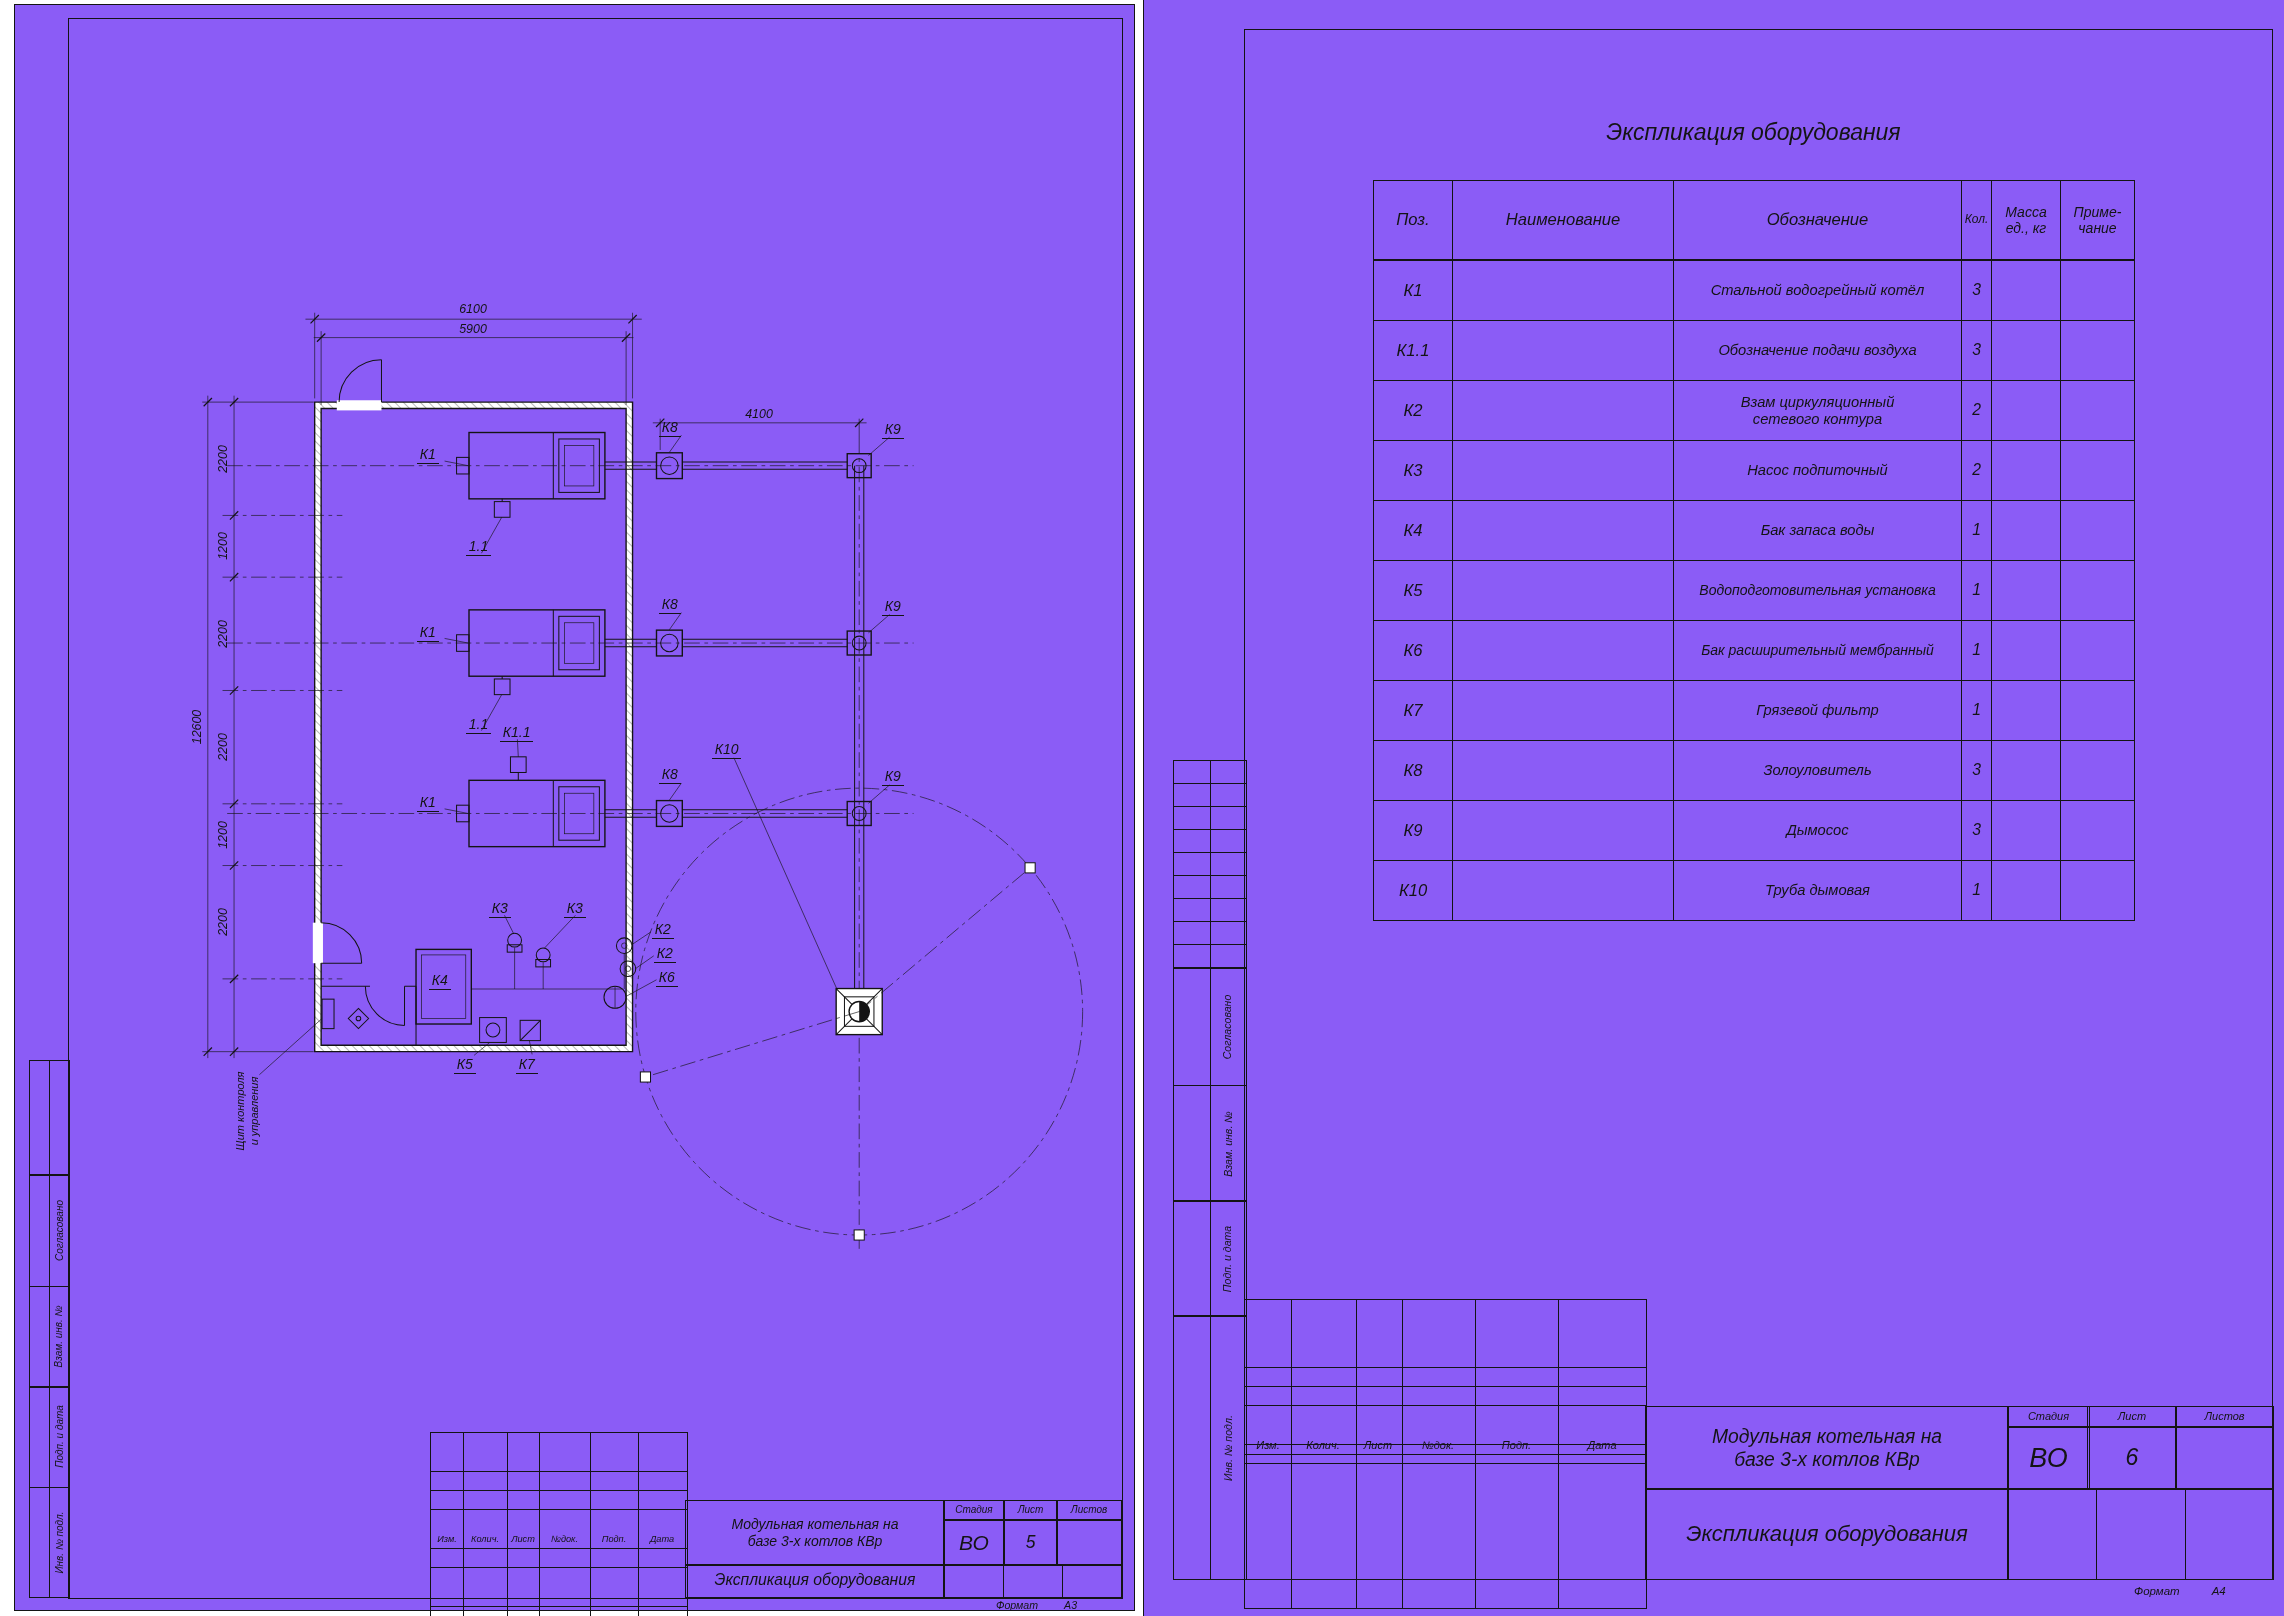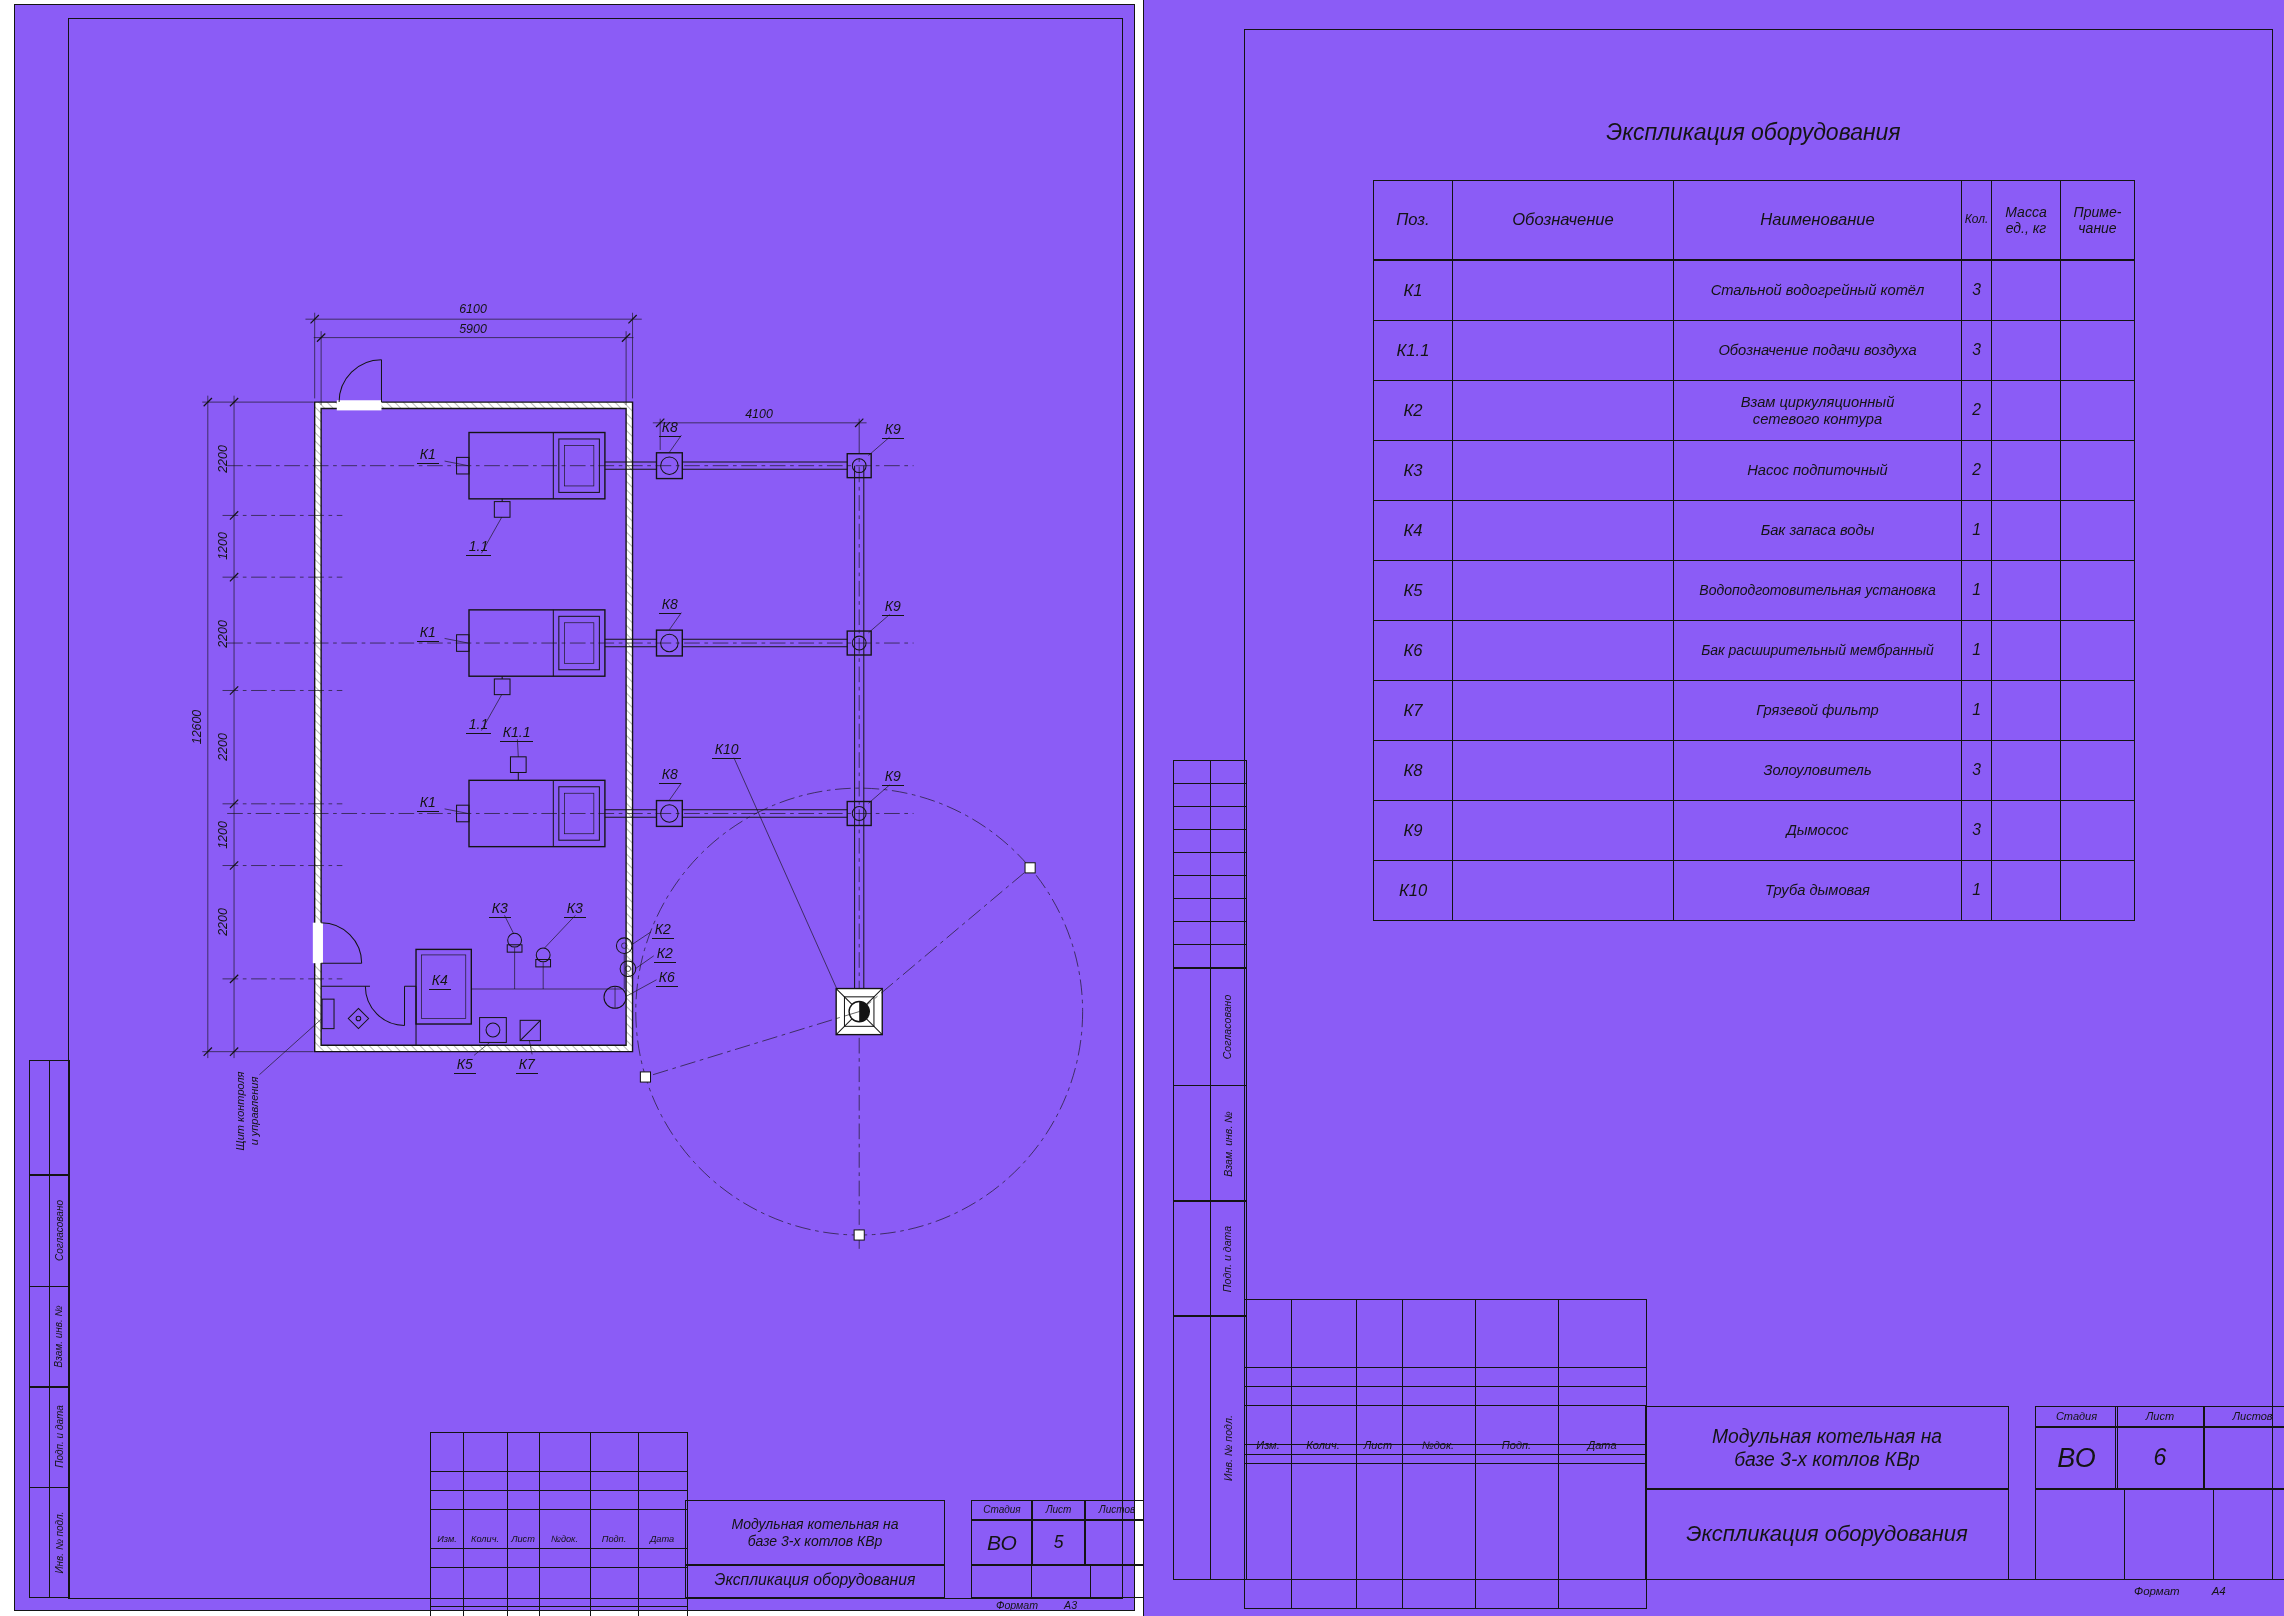--- a/index.html
+++ b/index.html
@@ -22,21 +22,21 @@
   .mbox{position:absolute;border:0.9px solid var(--ink);display:flex;align-items:center;justify-content:center;overflow:visible;}
   .mbox .rot{transform:rotate(-90deg);white-space:nowrap;font:italic 10px "Liberation Sans",sans-serif;position:relative;}
   .vl{position:absolute;top:0;bottom:0;width:0.7px;background:var(--ink);}
   .rows42{background-image:repeating-linear-gradient(to bottom,transparent 0,transparent 18.6px,var(--ink) 18.6px,var(--ink) 19.3px);}
   .rows50{background-image:repeating-linear-gradient(to bottom,transparent 0,transparent 22px,var(--ink) 22px,var(--ink) 23px);}
   .rows55{background-image:repeating-linear-gradient(to bottom,transparent 0,transparent 24.6px,var(--ink) 24.6px,var(--ink) 25px);}
   .revrow{position:absolute;left:0;right:0;display:grid;align-items:center;}
   .revrow span{display:flex;align-items:center;justify-content:center;font-style:italic;height:100%;}
   .tcell{position:absolute;border:1.2px solid var(--ink);display:flex;flex-direction:column;align-items:center;justify-content:center;
          font-style:italic;text-align:center;line-height:1.2;}
-  .tcell.thin{border-width:0.9px;margin-left:28px;}
+  .tcell.thin{border-width:0.9px;}
   .fmt{position:absolute;display:flex;font-style:italic;}
   
   .spec{position:absolute;border:1.4px solid var(--ink);}
   .srow{display:grid;grid-template-columns:78px 221px 288px 30px 69px 74px;border-top:0.7px solid var(--ink);}
   .spec .srow:first-child{border-top:none;border-bottom:0.5px solid var(--ink);}
   .sc{border-left:0.7px solid var(--ink);display:flex;flex-direction:column;align-items:center;justify-content:center;
       text-align:center;font-style:italic;line-height:1.15;overflow:hidden;padding:0 2.8px;box-sizing:border-box;}
   .srow .sc:first-child{border-left:none;}
   .tbl-title{position:absolute;font:italic 23px/1 "Liberation Sans",sans-serif;text-align:center;}
 </style>
@@ -357,22 +357,22 @@
   </div>
 
   <div class="sheet" style="left:1143px;top:0;width:1141px;height:1616px;border-left:0.9px solid var(--ink);">
     <div class="frame" style="left:100px;top:28.6px;width:1027px;height:1549px;"></div>
 
     <div class="tbl-title" style="left:333px;top:121px;width:553px;">Экспликация оборудования</div>
 
     <div class="spec" style="left:229px;top:180px;width:760px;">
       <div class="srow" style="height:78px;">
         <div class="sc" style="font-size:16.6px;">Поз.</div>
+        <div class="sc" style="font-size:16.6px;">Наименование</div>
         <div class="sc" style="font-size:16.6px;">Обозначение</div>
-        <div class="sc" style="font-size:16.6px;">Наименование</div>
         <div class="sc" style="font-size:12px;">Кол.</div>
         <div class="sc" style="font-size:14px;">
           <span>Масса</span>
           <span>ед., кг</span>
         </div>
         <div class="sc" style="font-size:14px;">
           <span>Приме-</span>
           <span>чание</span>
         </div>
       </div>

